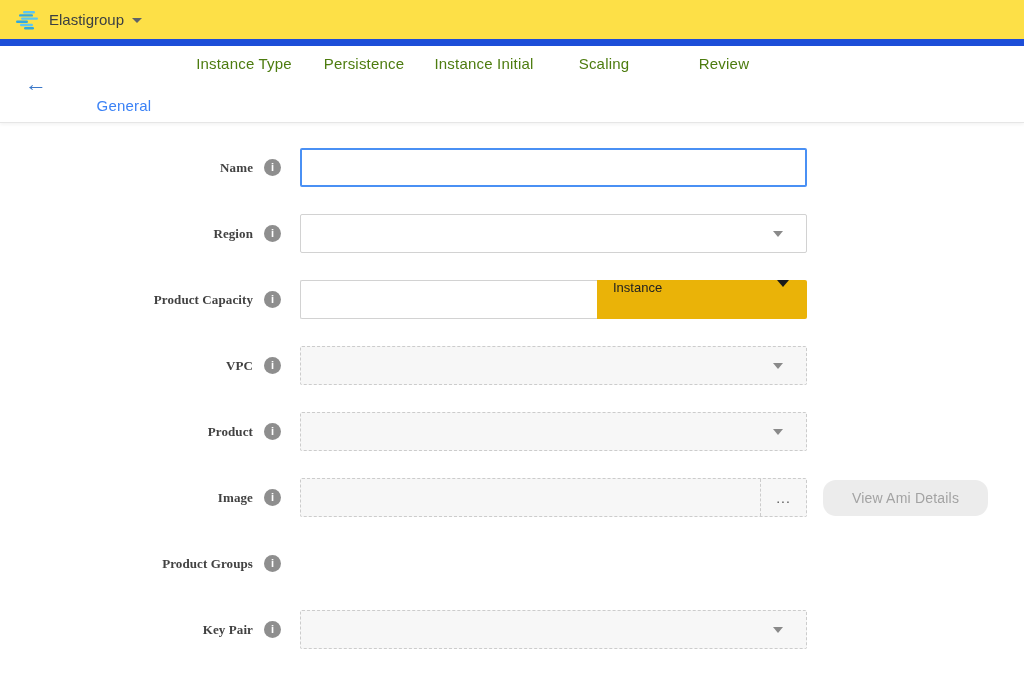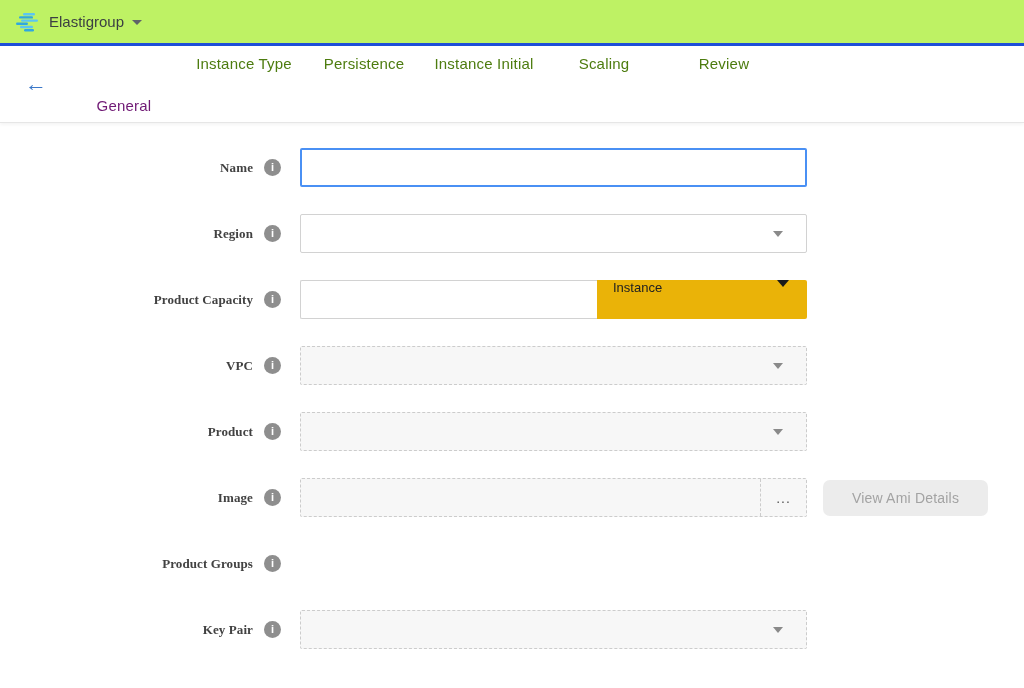--- a/index.html
+++ b/index.html
@@ -2,21 +2,21 @@
 <html><head>
 <meta charset="utf-8">
 <style>
   * { box-sizing: border-box; margin: 0; padding: 0; }
   html, body { width: 1024px; height: 688px; background: #ffffff; overflow: hidden; }
   body { font-family: "Liberation Sans", sans-serif; color: #424242; }
 
   
   .topbar {
     height: 46px; display: flex; align-items: center;
-    padding: 8px 14px; border-bottom: 3px solid #1d4ed8; background: #bef264;
+    padding: 8px 14px; border-bottom: 7px solid #1d4ed8; background: #fde047;
   }
   .logo { width: 26px; height: 20px; margin-right: 9px; }
   .product-name { font-size: 15px; color: #3c4043; }
   .topbar-caret {
     width: 0; height: 0; margin-left: 8px; margin-top: 2px;
     border-left: 5px solid transparent; border-right: 5px solid transparent;
     border-top: 5px solid #5f6368;
   }
 
   
@@ -28,21 +28,21 @@
   }
   .back-btn {
     width: 28px; height: 28px; display: flex; align-items: center; justify-content: center;
     color: #3b78c8; font-size: 22px; cursor: pointer; line-height: 1;
   }
   .tabs { display: flex; margin-left: 14px; }
   .tab {
     width: 120px; text-align: center; font-size: 15px; color: #4d7c0f;
     cursor: pointer; letter-spacing: 0.2px; white-space: nowrap;
   }
-  .tab.active { color: #701a75; margin-top: 42px; }
+  .tab.active { color: #3b82f6; margin-top: 42px; }
 
   
   .form { padding-top: 25px; }
   .form-row { display: flex; align-items: center; height: 39px; margin-bottom: 27px; }
   .label-col {
     width: 281px; display: flex; align-items: center; justify-content: flex-end;
     flex: 0 0 281px;
   }
   .field-label { font-size: 13px; font-weight: bold; color: #424242; letter-spacing: 0.1px; font-family: Liberation Serif, serif; }
   .info-icon {
@@ -97,21 +97,21 @@
   }
   .picker-value { flex: 1; }
   .picker-ellipsis {
     width: 46px; border-left: 1px dashed #cccccc; display: flex;
     align-items: center; justify-content: center; font-size: 14px; color: #555;
     cursor: pointer; letter-spacing: 1px;
   }
 
   .side-btn {
     width: 165px; height: 36px; margin-left: 16px; background: #ececec;
-    border: none; border-radius: 7px; color: #a3a3a3; font-size: 14px;
+    border: none; border-radius: 13px; color: #a3a3a3; font-size: 14px;
     font-family: "Liberation Sans", sans-serif; cursor: pointer; letter-spacing: 0.2px;
   }
 </style>
 </head>
 <body>
 
 <header class="topbar">
   <svg class="logo" viewBox="0 0 26 20" xmlns="http://www.w3.org/2000/svg">
     <rect x="9" y="1" width="12" height="2.4" rx="1.2" fill="#5bc6f2"></rect>
     <rect x="5" y="4.2" width="14" height="2.4" rx="1.2" fill="#2fa8e0"></rect>

